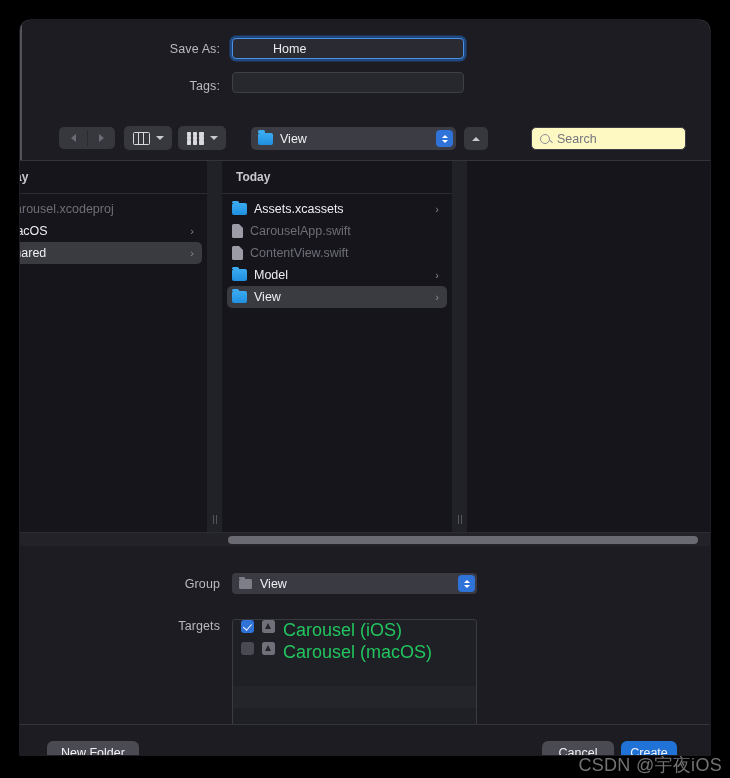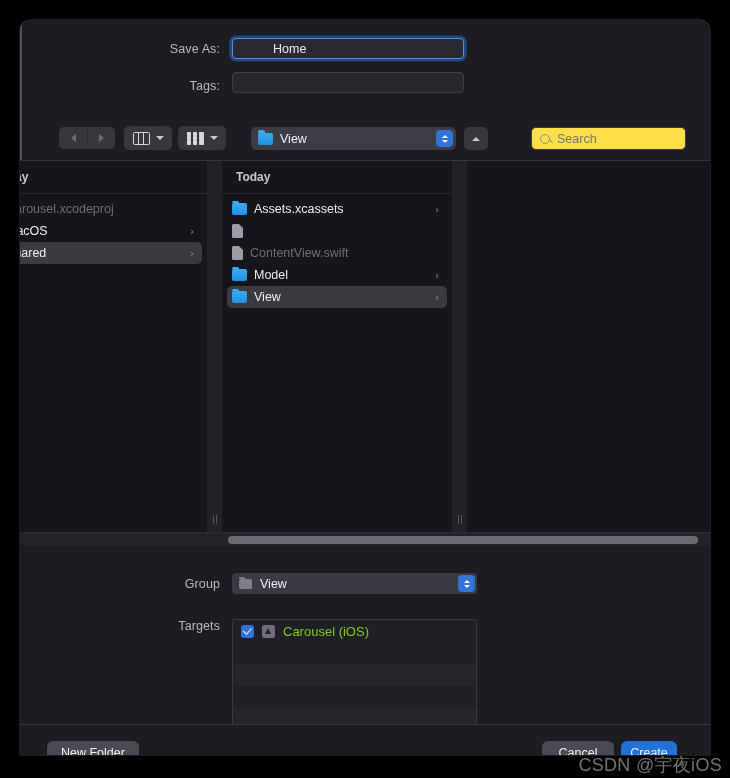--- a/index.html
+++ b/index.html
@@ -193,21 +193,21 @@
     border-left: 3.2px solid transparent;
     border-right: 3.2px solid transparent;
     border-top: 3.6px solid #ffffff;
   }
   .up-btn { left: 444px; top: 11px; width: 24px; height: 23px; }
 
   .search-field {
     position: absolute;
     left: 511px; top: 11px;
     width: 155px; height: 23px;
-    background: #fde047;
+    background: #fef9c3;
     border: 1px solid #3d3d46;
     border-radius: 5px;
     display: flex;
     align-items: center;
     padding-left: 8px;
     box-sizing: border-box;
   }
   .search-ph {
     font-size: 12.5px;
     color: #75757f;
@@ -418,24 +418,24 @@
     width: 245px; height: 117px;
     background: #1f1f26;
     border: 1px solid #3a3a42;
     border-radius: 3px;
     overflow: hidden;
     box-sizing: border-box;
   }
   .t-row {
     height: 22px;
     display: flex;
-    align-items: center;
+    align-items: flex-start;
     padding-left: 8px;
-    font-size: 13px;
-    color: #84cc16;
+    font-size: 18px;
+    color: #22c55e;
     box-sizing: border-box;
   }
   .t-row.alt { background: #24242b; }
   .cbox {
     width: 13px; height: 13px;
     border-radius: 3px;
     background: #4a4a52;
     flex: none;
     display: flex;
     align-items: center;
@@ -619,20 +619,21 @@
         <div class="rows">
 
           <div class="row">
             <span class="ic-folder"></span>
             <span class="name">Assets.xcassets</span>
             <span class="disc">›</span>
           </div>
 
           <div class="row dim">
             <span class="ic-file"></span>
+            <span class="name">CarouselApp.swift</span>
           </div>
 
           <div class="row dim">
             <span class="ic-file"></span>
             <span class="name">ContentView.swift</span>
           </div>
 
           <div class="row">
             <span class="ic-folder"></span>
             <span class="name">Model</span>
@@ -680,20 +681,25 @@
         <div class="targets-box">
 
           <div class="t-row">
             <span class="cbox on">
                 <span class="tick"></span>
               </span>
             <span class="ic-target"></span>
             <span class="tname">Carousel (iOS)</span>
           </div>
 
+          <div class="t-row">
+            <span class="cbox"></span>
+            <span class="ic-target"></span>
+            <span class="tname">Carousel (macOS)</span>
+          </div>
 
           <div class="t-row"></div>
           <div class="t-row alt"></div>
           <div class="t-row"></div>
           <div class="t-row alt"></div>
         </div>
       </div>
     </div>
 
     <div class="lower-divider" style="top:704px;"></div>

